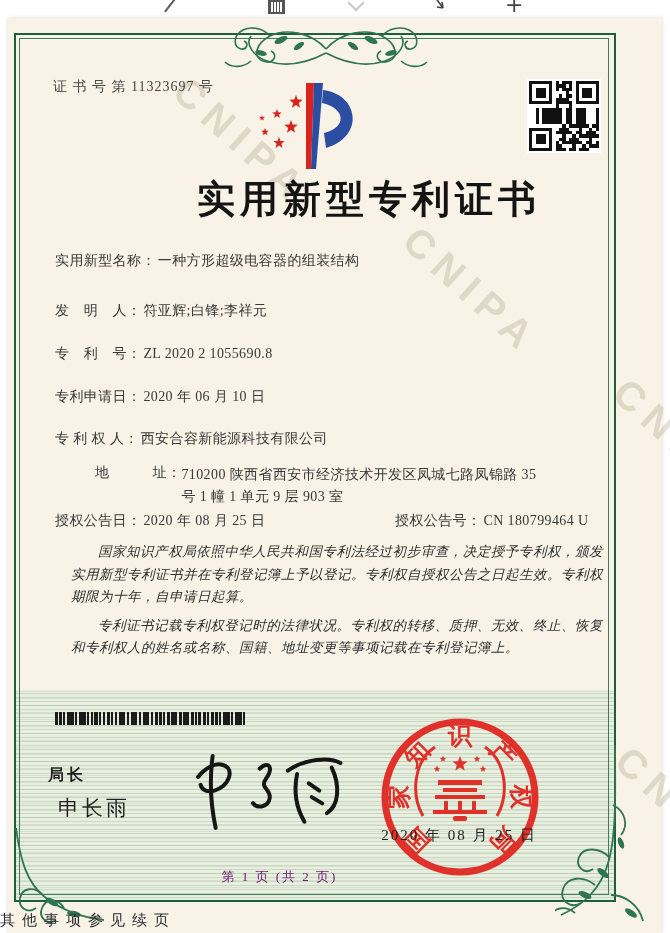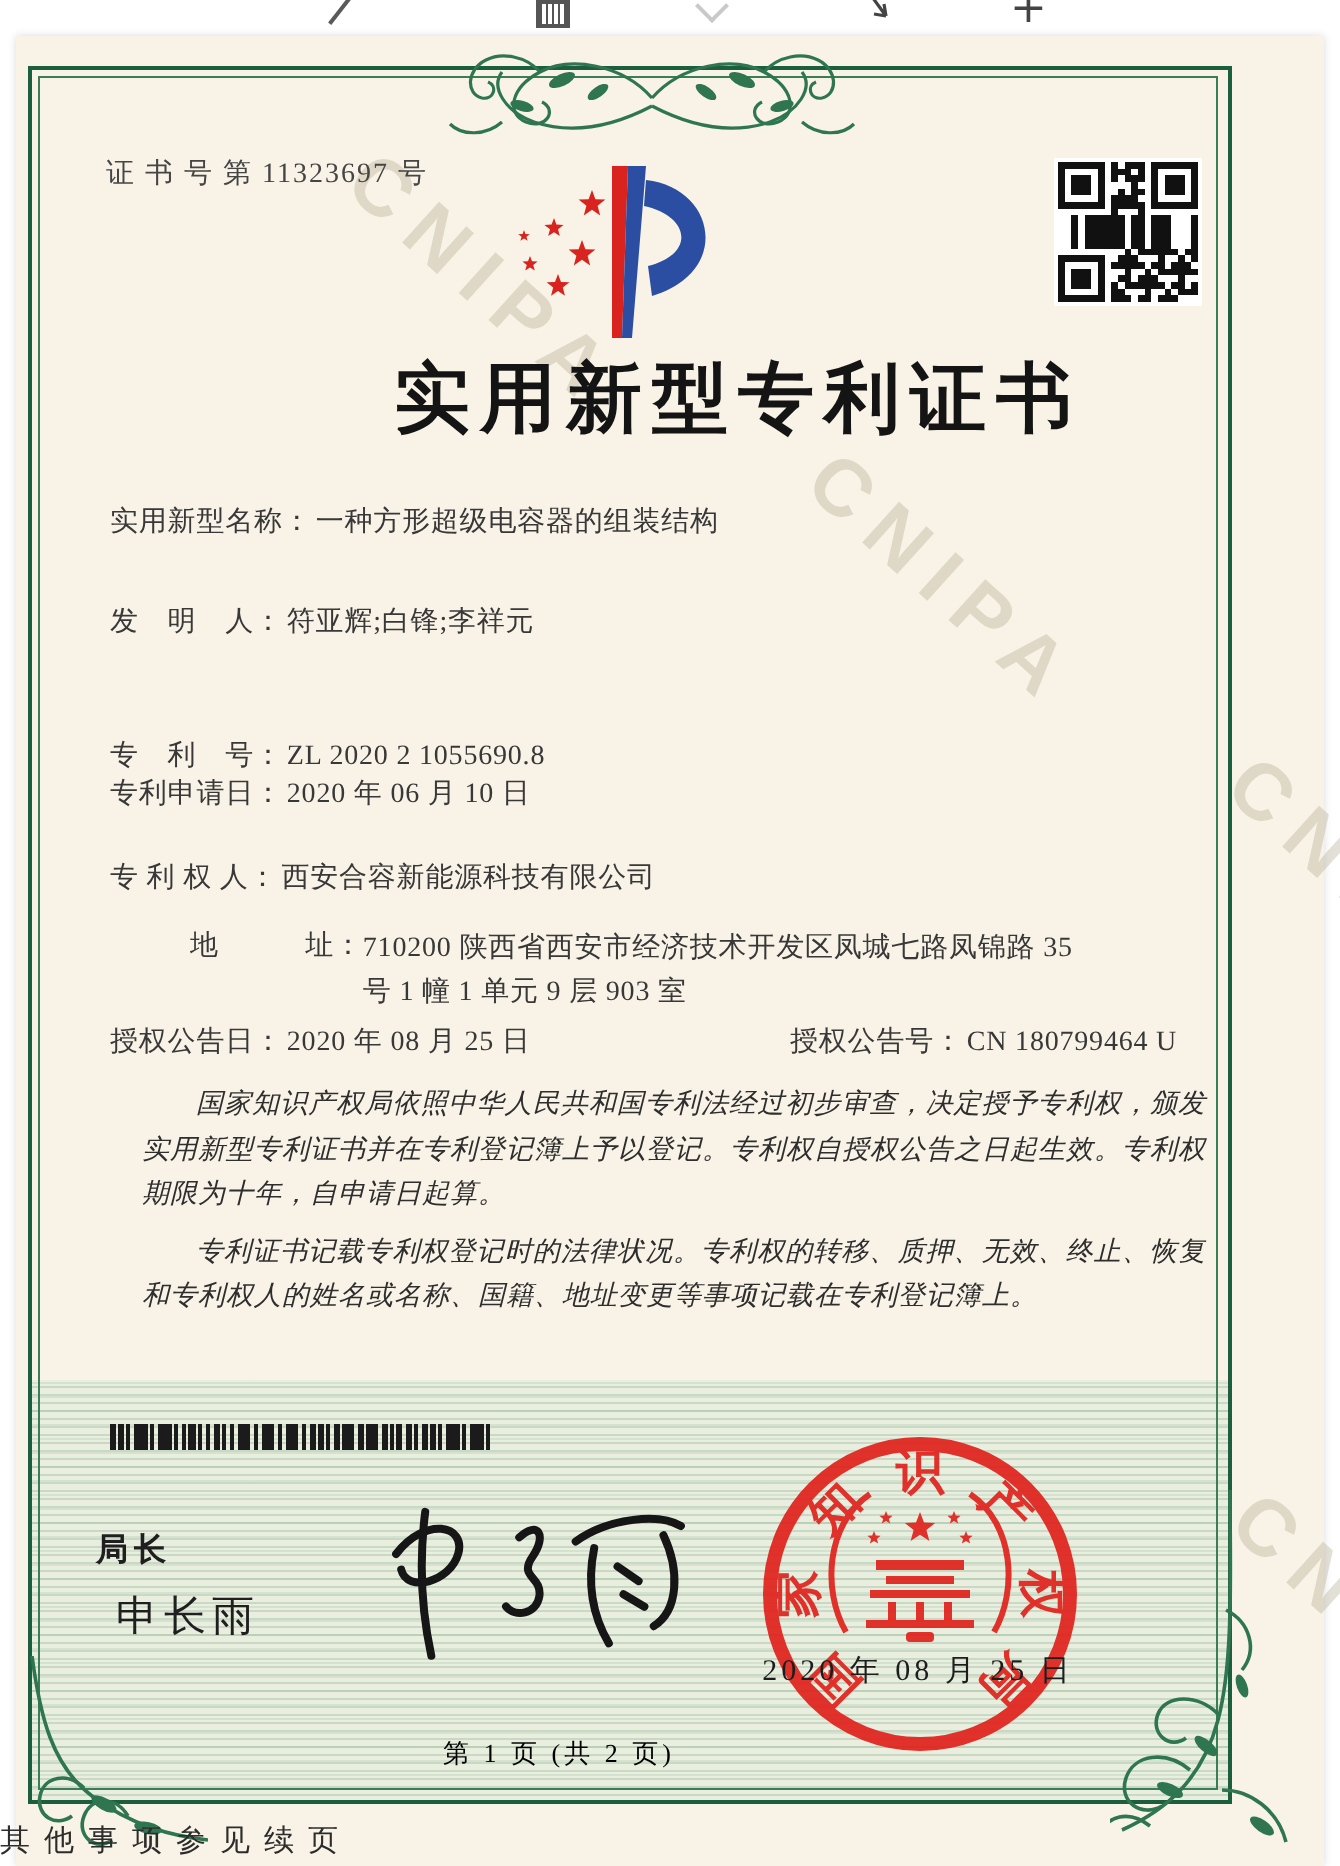--- a/index.html
+++ b/index.html
@@ -47,21 +47,21 @@
   .sig-name{position:absolute;left:58px;top:794px;font-family:"Liberation Sans","DejaVu Sans",sans-serif;
       font-size:21px;font-weight:normal;color:#1f1f1f;letter-spacing:3px;}
   .signature{position:absolute;left:185px;top:738px;}
   .seal{position:absolute;left:365px;top:702px;}
   .seal-char{font-size:24px;font-weight:bold;fill:#e0231e;font-family:"Liberation Serif",serif;}
   .seal-date{position:absolute;left:368px;top:826px;width:182px;text-align:center;
       font-size:15px;color:#1d1d1d;letter-spacing:2px;}
   .qr{position:absolute;left:527px;top:79px;width:74px;height:74px;background:#fff;padding:2px;box-sizing:border-box;}
   .logo{position:absolute;left:250px;top:82px;}
   .page-info{position:absolute;left:14px;top:868px;width:531px;text-align:center;
-      font-size:13px;color:#000000;letter-spacing:2px;}
+      font-size:13px;color:#701a75;letter-spacing:2px;}
   .cont-note{position:absolute;left:0;top:911px;width:670px;text-align:left;
       font-size:15px;color:#2c2c2c;letter-spacing:7px;}
 </style>
 </head>
 <body>
 
 <div class="page">
 
   <div class="toolbar">
     <div class="tb-slash"></div>
@@ -314,21 +314,21 @@
   </div>
 
   <div class="cert-title">实用新型专利证书</div>
 
   <div class="field" style="top:252px;">
     <span class="flabel">实用新型名称：</span><span class="fvalue">一种方形超级电容器的组装结构</span>
   </div>
   <div class="field" style="top:302px;">
     <span class="flabel">发　明　人：</span><span class="fvalue">符亚辉;白锋;李祥元</span>
   </div>
-  <div class="field" style="top:345px;margin-top:24px;">
+  <div class="field" style="top:345px;">
     <span class="flabel">专　利　号：</span><span class="fvalue">ZL 2020 2 1055690.8</span>
   </div>
   <div class="field" style="top:388px;">
     <span class="flabel">专利申请日：</span><span class="fvalue">2020 年 06 月 10 日</span>
   </div>
   <div class="field" style="top:430px;">
     <span class="flabel">专 利 权 人：</span><span class="fvalue">西安合容新能源科技有限公司</span>
   </div>
   <div class="field" style="top:464px;margin-left:40px;">
     <span class="flabel">地　　　址：</span><span class="addr-wrap"><span>710200 陕西省西安市经济技术开发区凤城七路凤锦路 35</span><br><span>号 1 幢 1 单元 9 层 903 室</span></span>

